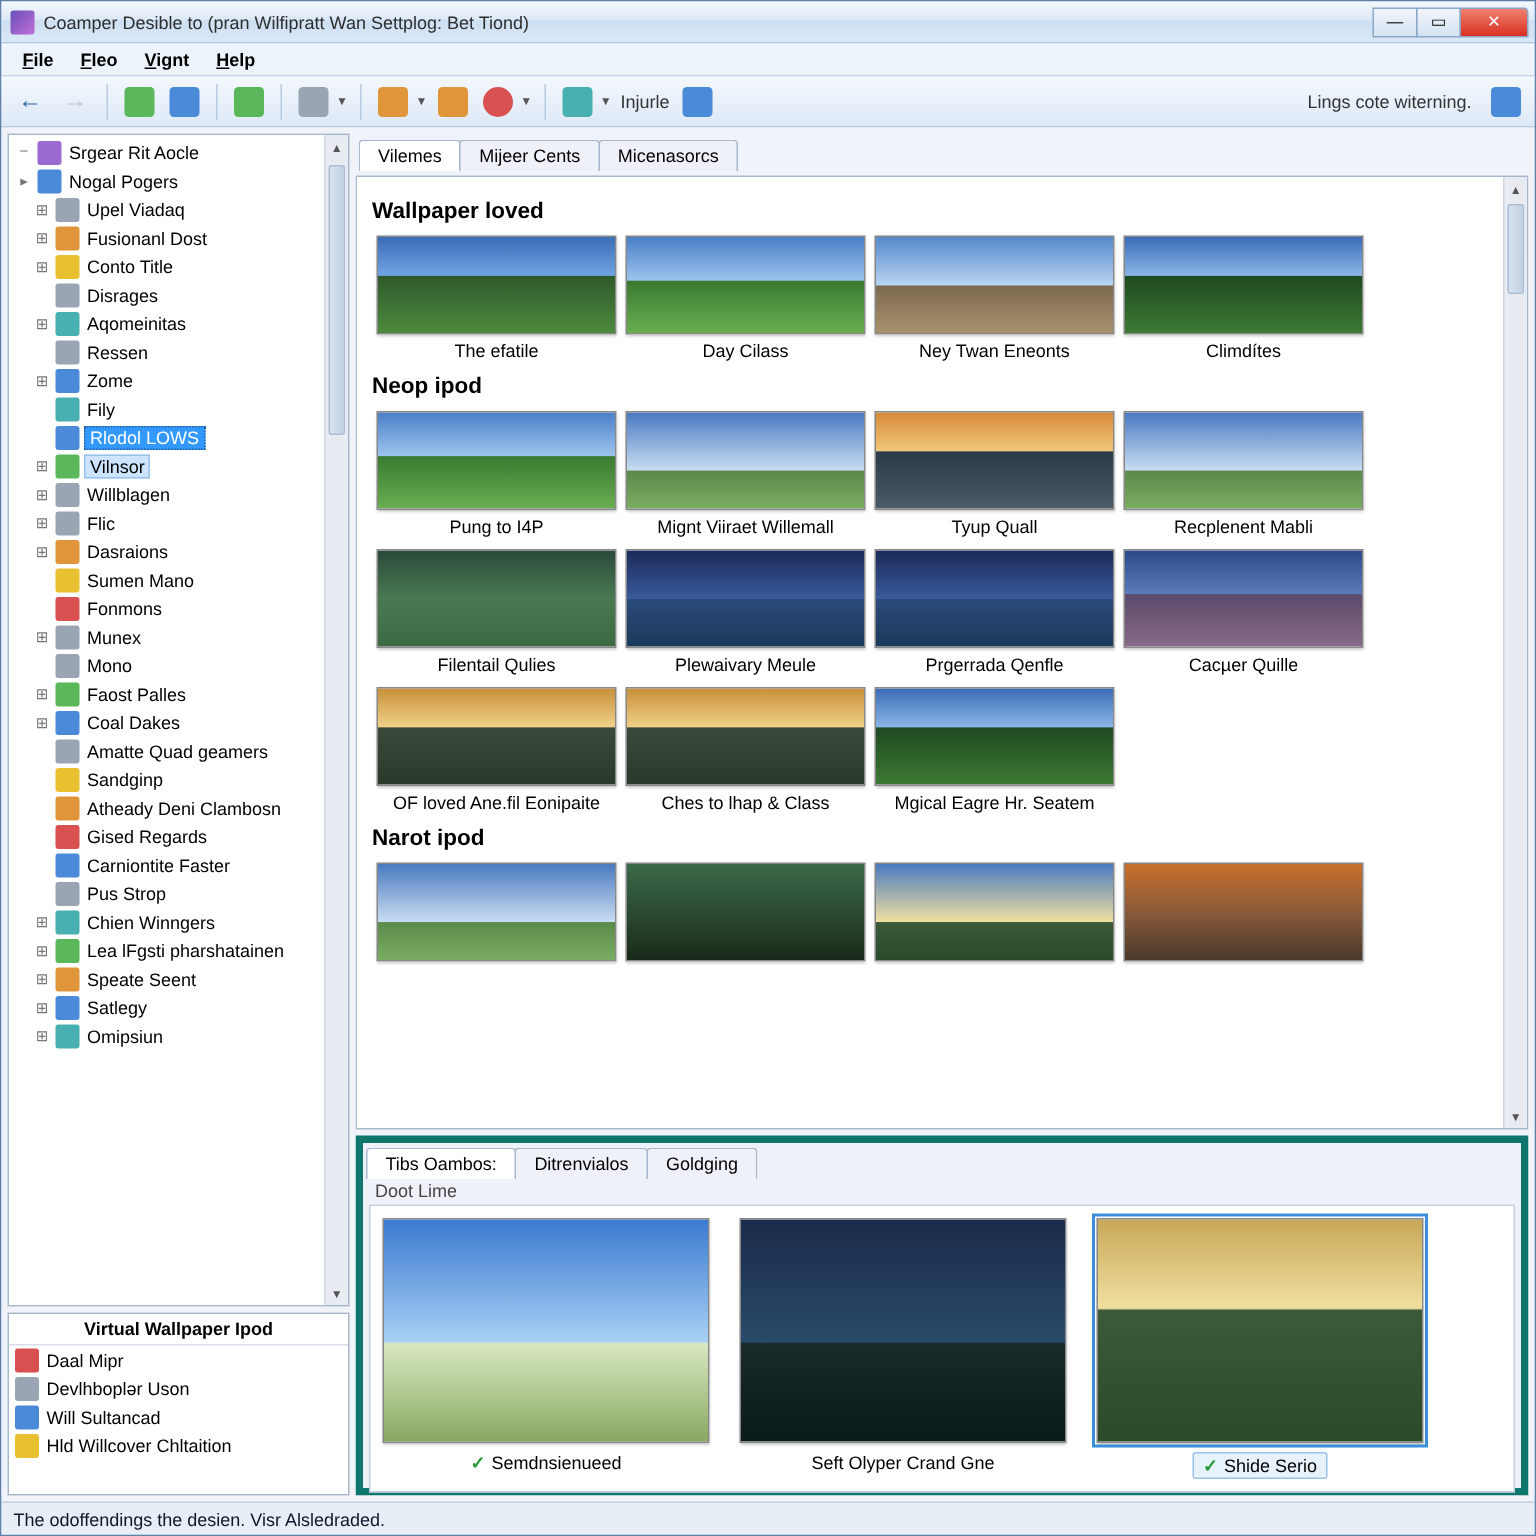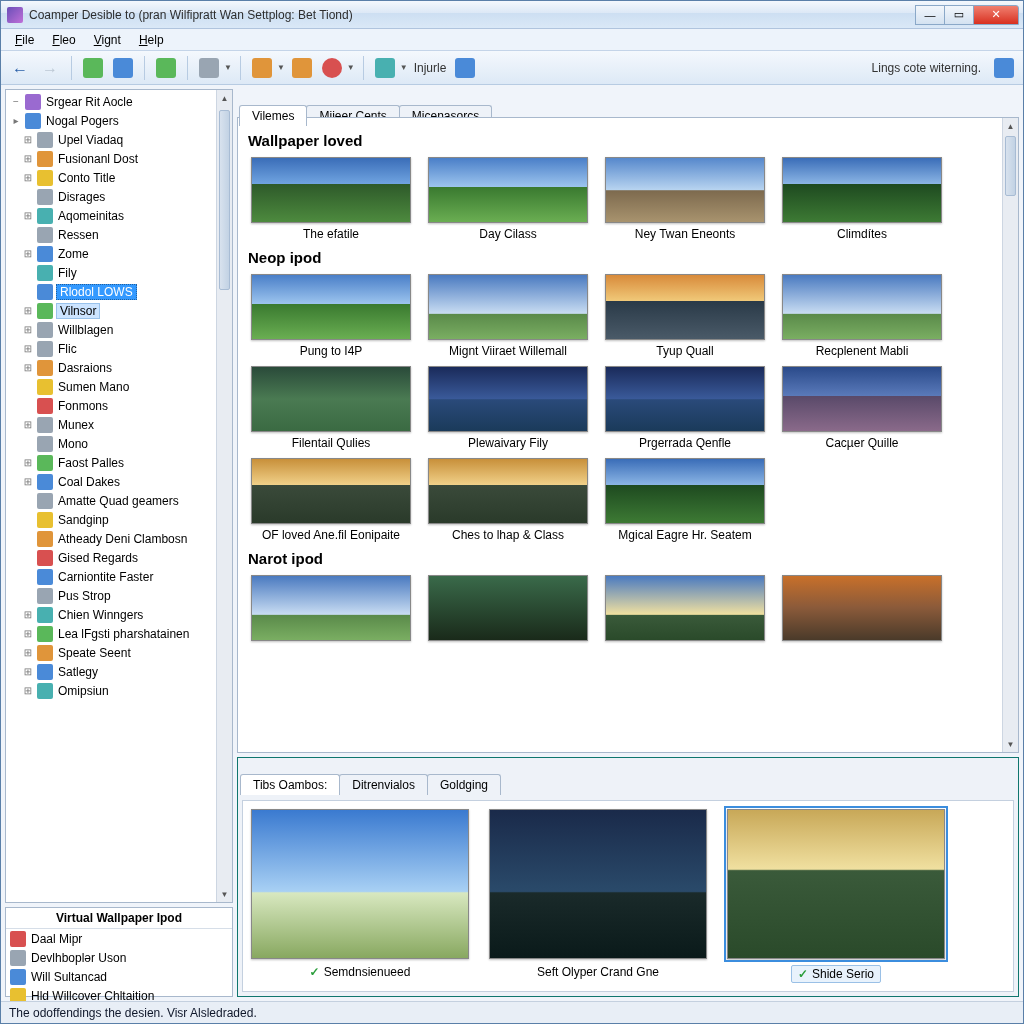--- a/index.html
+++ b/index.html
@@ -40,21 +40,21 @@
   display:flex;align-items:center;justify-content:center;
   font-size:11px; margin-left:-1px;
 }
 .winbtn.close { background: linear-gradient(to bottom,#f08070,#d83020); color:#fff; width:46px; border-radius: 0 3px 0 0;}
 .winbtn.min, .winbtn.max {  }
 
 .menubar {
   height: 22px; background:#edf3fb; border-bottom:1px solid #c4d4e8;
   display:flex; align-items:center; padding:0 6px; gap:2px;
 }
-.menuitem { padding:17px 8px; }
+.menuitem { padding:17px 8px;font-weight:bold; }
 .menuitem u { text-decoration: underline; }
 
 .toolbar {
   height: 34px; background: linear-gradient(to bottom,#f4f8fd,#dde9f6);
   border-bottom:1px solid #b7cbe2;
   display:flex; align-items:center; padding:0 6px; gap:4px;
 }
 .tbtn {
   width:26px; height:26px; display:flex;align-items:center;justify-content:center;
   border:1px solid transparent; border-radius:3px;
@@ -78,51 +78,51 @@
 .treescroll .arr{position:absolute;left:0;right:0;height:16px;display:flex;align-items:center;justify-content:center;font-size:8px;color:#555;}
 .trow{display:flex;align-items:center;height:19px;padding-left:4px;white-space:nowrap;}
 .trow .exp{width:12px;text-align:center;color:#777;font-size:10px;}
 .trow .ticon2{width:16px;height:16px;margin:0 3px;border-radius:2px;}
 .trow.sel .lbl{background:#3399ff;color:#fff;padding:0 3px;border:1px dotted #2060a0;}
 .trow.sel2 .lbl{background:#cce4ff;padding:0 3px;border:1px solid #99c2eb;}
 .trow .lbl{padding:0 2px;}
 .indent1{padding-left:16px;}
 
 .bottomleft{
-  background:#fff;border:1px solid #a8b8cc;height:90px;display:flex;flex-direction:column;
+  background:#fff;border:1px solid #a8b8cc;height:122px;display:flex;flex-direction:column;
 }
 .blhead{font-weight:600;text-align:center;padding:3px 0;border-bottom:1px solid #d6dee8;font-size:12px;}
 .blrow{display:flex;align-items:center;height:19px;padding:0 4px;gap:5px;}
 .blicon{width:16px;height:16px;border-radius:2px;}
 
 .rightcol{flex:1;display:flex;flex-direction:column;gap:4px;overflow:hidden;}
 
 .tabs{display:flex;align-items:flex-end;height:24px;gap:0;padding-left:2px;}
 .tab{
   padding:3px 12px;border:1px solid #a8b8cc;border-bottom:none;background:#eef2f8;
-  border-radius:3px 3px 0 0;font-size:12px;position:relative;top:13px;margin-right:-1px;
+  border-radius:3px 3px 0 0;font-size:12px;position:relative;top:1px;margin-right:-1px;
 }
 .tab.active{background:#fff;z-index:2;}
 
 .tabpane{flex:1;background:#fff;border:1px solid #a8b8cc;position:relative;display:flex;}
 .tpbody{flex:1;overflow:hidden;padding:8px 10px;}
 .tpscroll{width:16px;background:#e8ecf2;border-left:1px solid #cdd6e2;position:relative;}
 .tpscroll .thumb{position:absolute;left:2px;right:2px;top:18px;height:60px;background:linear-gradient(to right,#d8e2ee,#c2d2e4);border:1px solid #a8bcd4;border-radius:2px;}
 .tpscroll .arr{position:absolute;left:0;right:0;height:16px;display:flex;align-items:center;justify-content:center;font-size:8px;color:#555;}
 
 .sect{font-weight:700;font-size:15px;margin:6px 0 8px 0;}
-.thumbrow{display:flex;gap:11px;margin-bottom:6px;}
+.thumbrow{display:flex;gap:0;margin-bottom:6px;}
 .thumb-item{width:166px;display:flex;flex-direction:column;align-items:center;}
 .thumb-img{
  width:160px;height:66px;border:1px solid #888;box-shadow:0 1px 2px rgba(0,0,0,.25);
 }
 .thumb-cap{font-size:12px;text-align:center;margin-top:4px;height:16px;overflow:hidden;}
 
 
-.bottompanel{background:#eef2f8;border:1px solid #0f766e;height:240px;display:flex;flex-direction:column;}
+.bottompanel{background:#eef2f8;border:5px solid #0f766e;height:240px;display:flex;flex-direction:column;}
 .btabs{display:flex;height:24px;align-items:flex-end;padding:2px 2px 0 2px;}
 .bsection{font-size:12px;color:#444;padding:2px 8px;}
 .bpbody{flex:1;background:#fff;margin:0 4px 4px 4px;border:1px solid #c4d0df;padding:8px;display:flex;gap:20px;align-items:flex-start;}
 .bp-thumb{display:flex;flex-direction:column;align-items:center;}
 .bp-img{width:218px;height:150px;border:1px solid #888;box-shadow:0 1px 2px rgba(0,0,0,.25);}
 .bp-img.sel{outline:2px solid #3b8dde;outline-offset:1px;}
 .bp-cap{font-size:12px;margin-top:6px;display:flex;align-items:center;gap:4px;}
 .check{color:#2a9d3a;font-weight:bold;}
 .bp-cap.boxed{border:1px solid #9ac0e6;background:#e8f2fc;padding:1px 6px;border-radius:2px;}
 
@@ -466,21 +466,21 @@
                 <div class="thumb-cap">Recplenent Mabli</div>
               </div>
             </div>
             <div class="thumbrow">
               <div class="thumb-item">
                 <div class="thumb-img land10"></div>
                 <div class="thumb-cap">Filentail Qulies</div>
               </div>
               <div class="thumb-item">
                 <div class="thumb-img land6"></div>
-                <div class="thumb-cap">Plewaivary Fily</div>
+                <div class="thumb-cap">Plewaivary Meule</div>
               </div>
               <div class="thumb-item">
                 <div class="thumb-img land6"></div>
                 <div class="thumb-cap">Prgerrada Qenfle</div>
               </div>
               <div class="thumb-item">
                 <div class="thumb-img land7"></div>
                 <div class="thumb-cap">Cacµer Quille</div>
               </div>
             </div>

